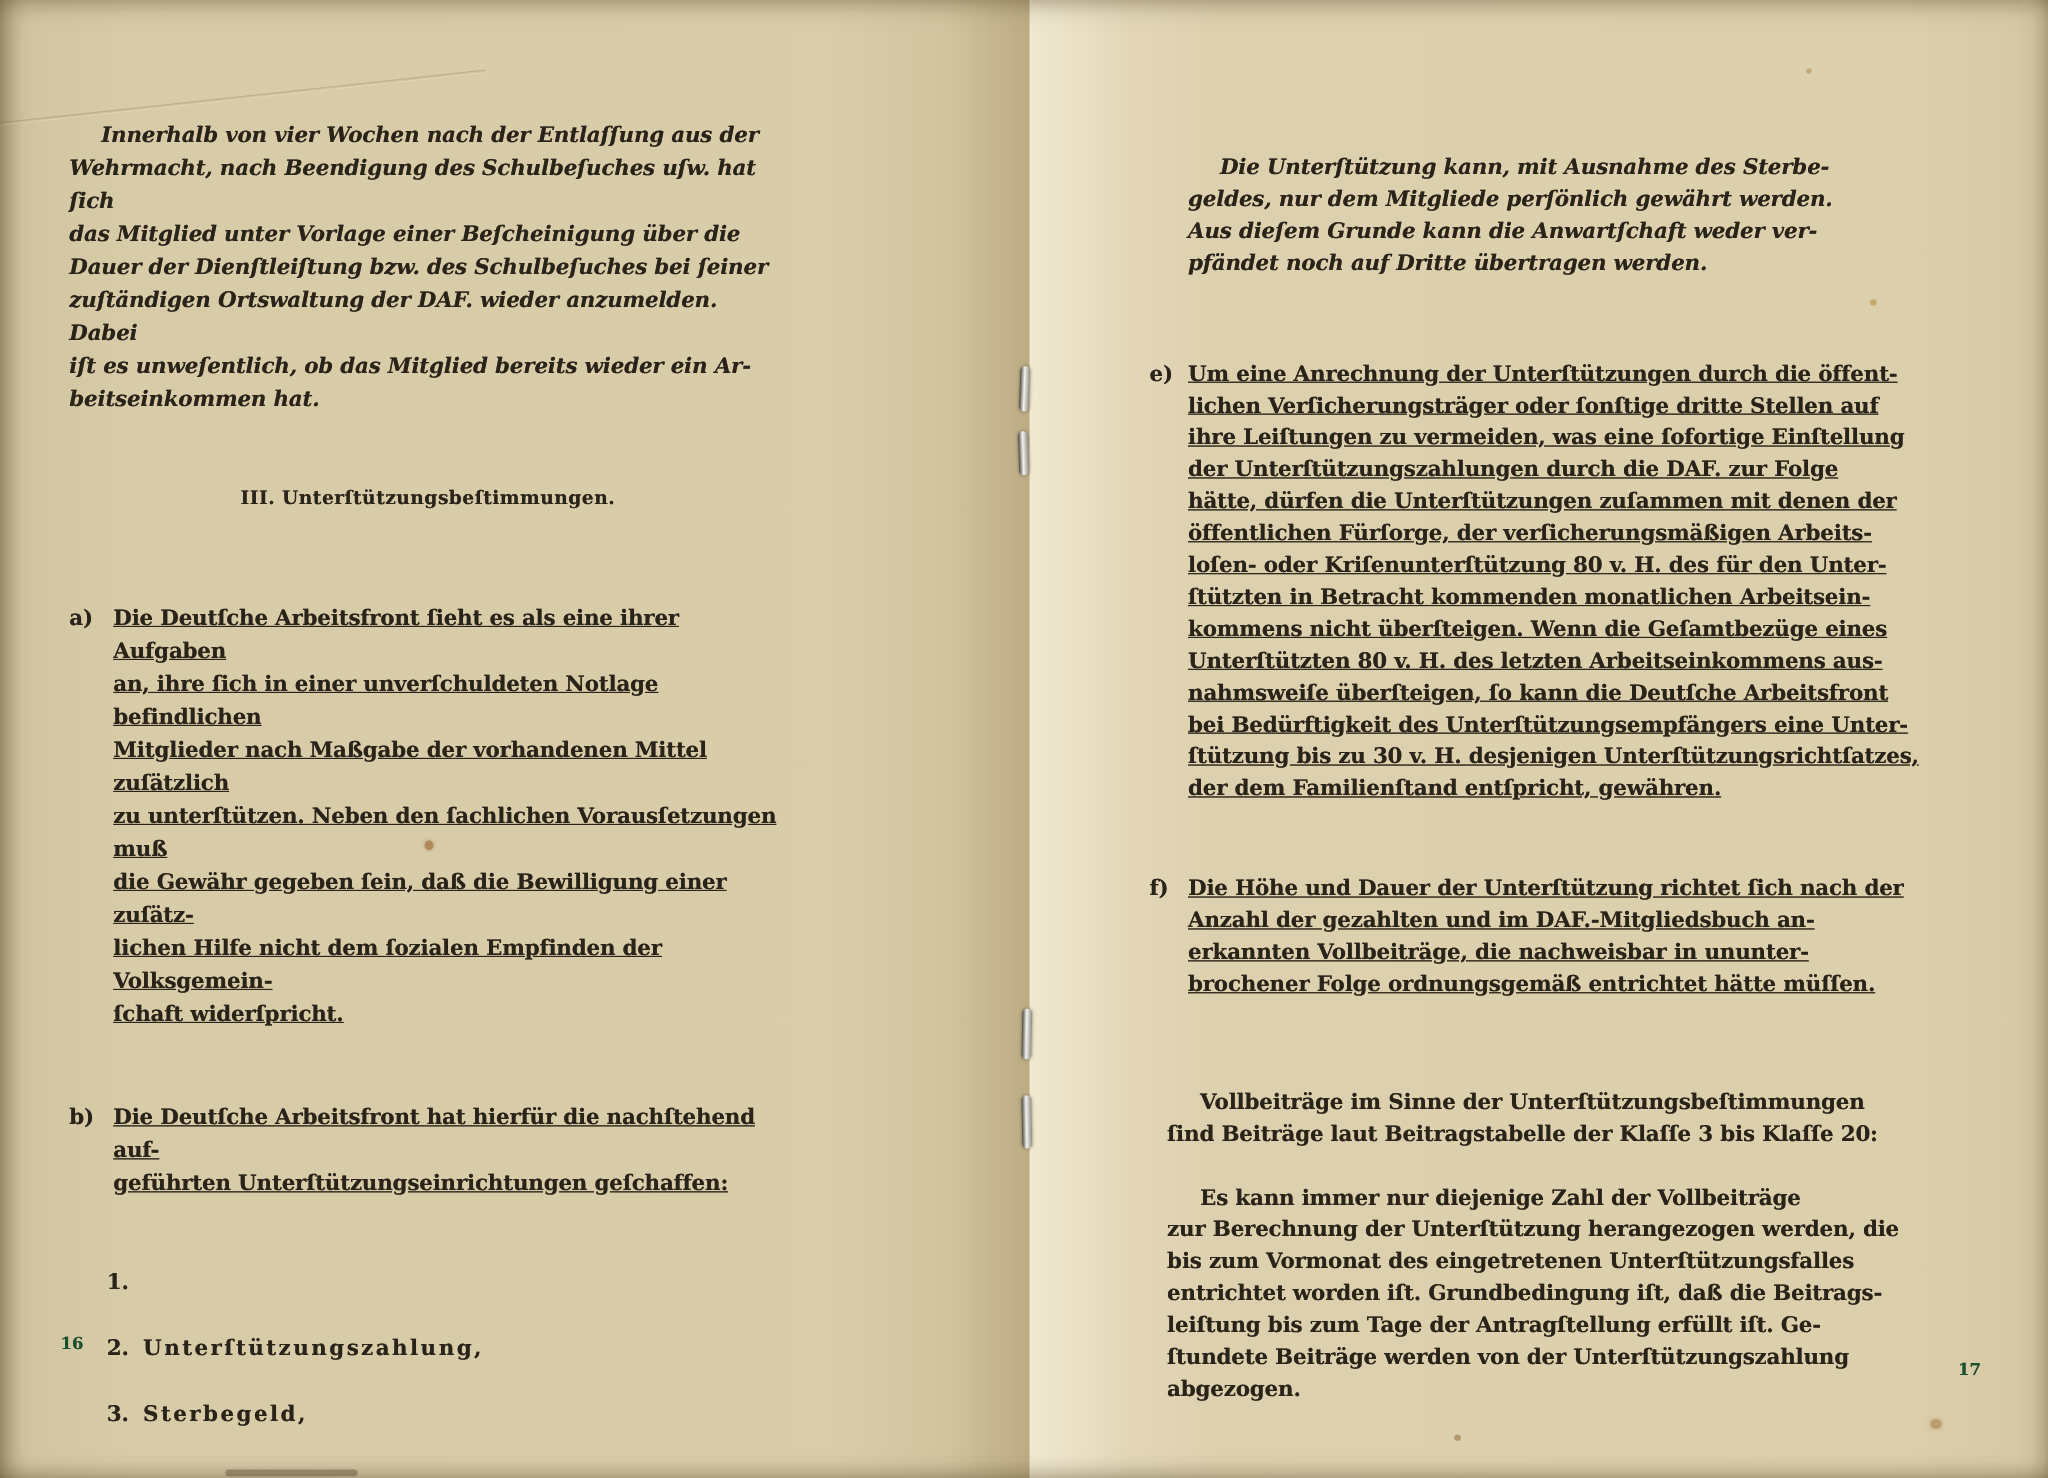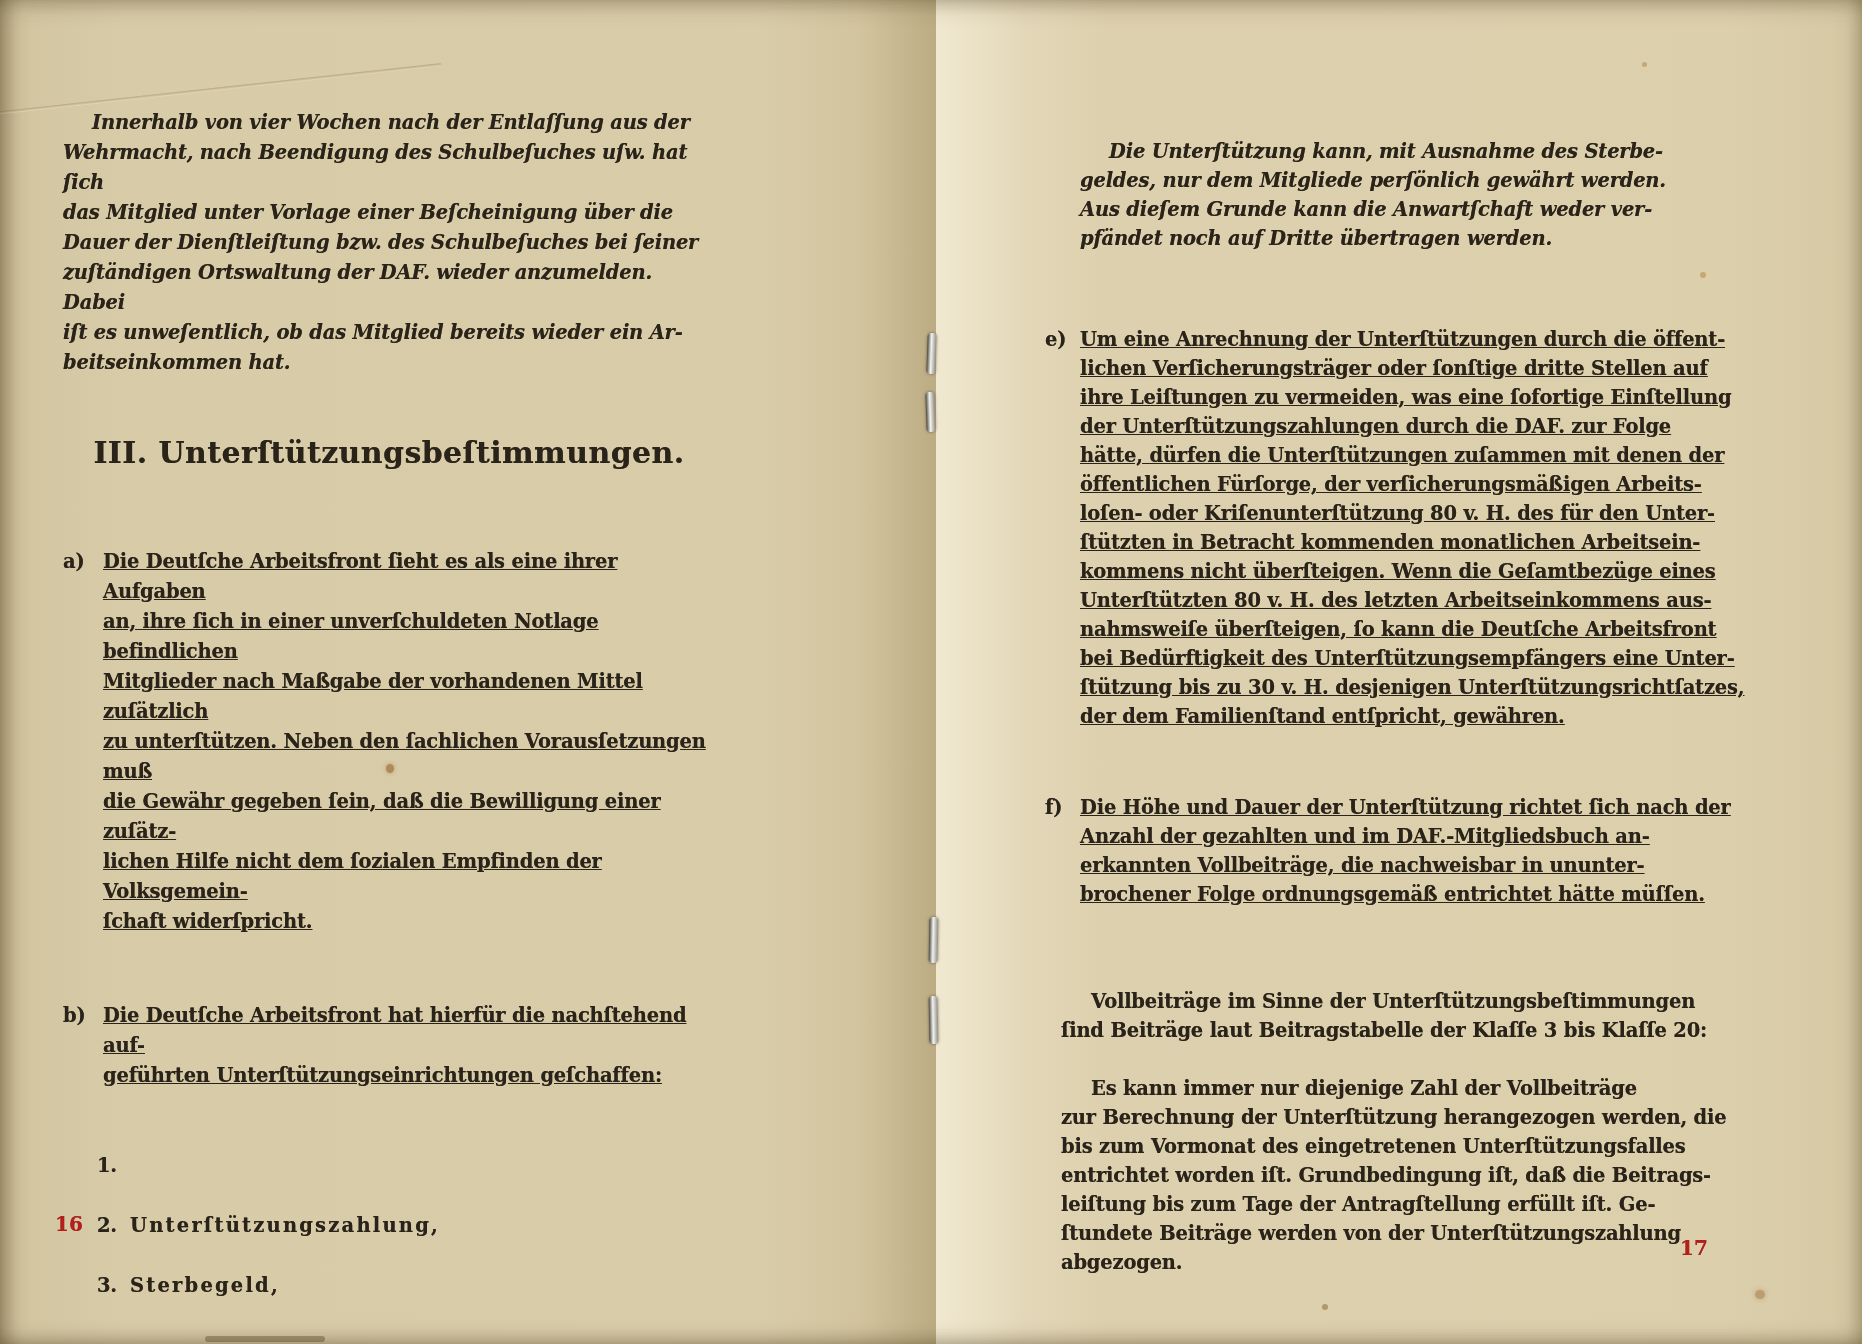--- a/index.html
+++ b/index.html
@@ -44,36 +44,36 @@
   .sp3{left:1755px;top:1290px;width:10px;height:9px;background:rgba(150,100,35,.45);box-shadow:0 0 5px rgba(150,100,35,.35);}
   .sp4{left:1322px;top:1304px;width:6px;height:6px;background:rgba(130,85,30,.45);}
   .sp5{left:1642px;top:62px;width:5px;height:5px;background:rgba(160,110,40,.40);}
   .sp6{left:205px;top:1336px;width:120px;height:6px;border-radius:3px;background:rgba(70,52,25,.35);}
 
   .txt{color:#2a231a;font-weight:bold;white-space:pre-line;letter-spacing:-0.2px;
        text-shadow:0 0 0.5px rgba(45,35,18,.65);}
   .col-left{position:absolute;left:63px;top:78px;width:652px;font-size:19.5px;line-height:30px;}
   .col-right{position:absolute;left:1045px;top:108px;width:772px;font-size:19.5px;line-height:29px;}
   .indent{text-indent:29px;font-style:italic;}
-  .heading{text-align:center;font-size:30px;line-height:34px;margin-top:28px;letter-spacing:.4px;}
+  .heading{text-align:center;font-size:17px;line-height:34px;margin-top:28px;letter-spacing:.4px;}
   .item{display:flex;}
   .item .lbl{flex:none;}
   .col-left .item .lbl{width:40px;}
   .col-right .item .lbl{width:35px;}
   .item .body{flex:1;text-decoration:underline;}
   .lrow{display:flex;margin-left:34px;}
   .lrow .num{flex:none;width:33px;}
   .spaced{letter-spacing:2.2px;}
   .mt4{margin-top:4px;}.mt8{margin-top:8px;}
   .mt14{margin-top:14px;}.mt17{margin-top:17px;}.mt20{margin-top:20px;}
   .rpara{margin-left:16px;text-indent:30px;}
-  .pagenum{position:absolute;color:#b91c1c;font-weight:bold;font-size:20px;
+  .pagenum{position:absolute;color:#14532d;font-weight:bold;font-size:15px;
            text-shadow:0 0 0.5px rgba(45,35,18,.65);}
   .pn-left{left:55px;top:1212px;}
-  .pn-right{left:1680px;top:1236px;}
+  .pn-right{left:1780px;top:1236px;}
 </style>
 </head>
 <body>
 
 <div class="page page-left"></div>
 
 <div class="page page-right"></div>
 
 <div class="crease"></div>
 <div class="staple s1"></div>

